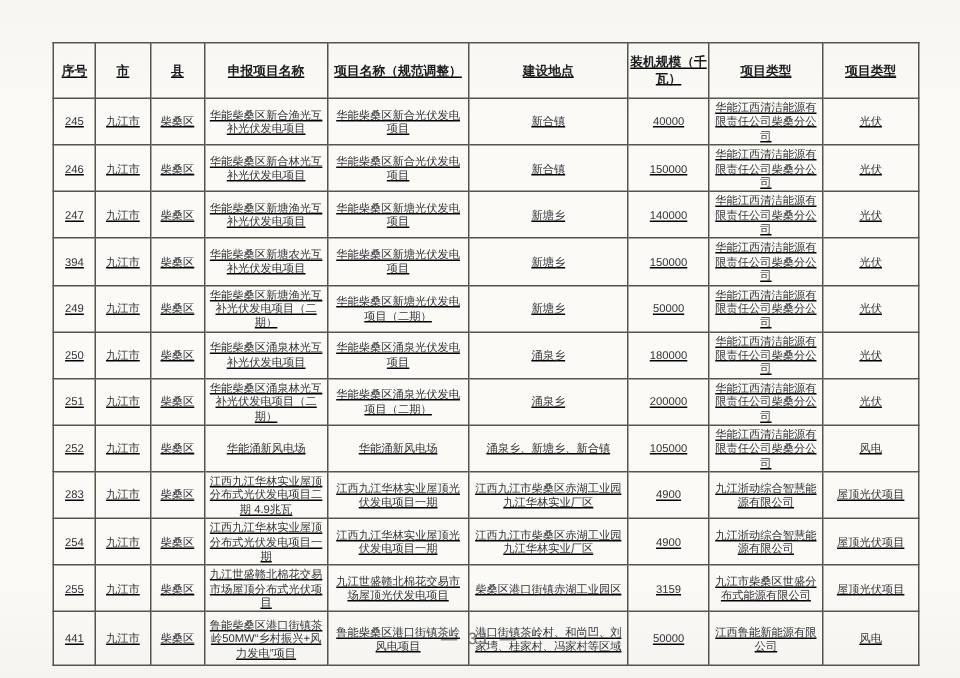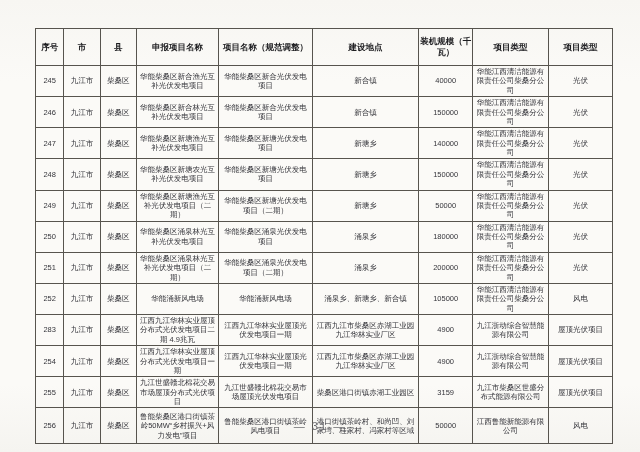--- a/index.html
+++ b/index.html
@@ -46,20 +46,21 @@
     height: 32px;
     padding: 2px 1px;
   }
   table.projects td {
     font-size: 7.5px;
     height: 27px;
   }
   table.projects tr.tall td { height: 33px; }
   table.projects {
     border: 1.5px solid #4a4843;
+    text-decoration: underline;
   }
   col.c0 { width: 4.9%; }
   col.c1 { width: 6.3%; }
   col.c2 { width: 6.3%; }
   col.c3 { width: 14.2%; }
   col.c4 { width: 16.3%; }
   col.c5 { width: 18.4%; }
   col.c6 { width: 9.4%; }
   col.c7 { width: 13.1%; }
   col.c8 { width: 11.1%; }
@@ -132,21 +133,21 @@
           <td>九江市</td>
           <td>柴桑区</td>
           <td>华能柴桑区新塘渔光互补光伏发电项目</td>
           <td>华能柴桑区新塘光伏发电项目</td>
           <td>新塘乡</td>
           <td>140000</td>
           <td>华能江西清洁能源有限责任公司柴桑分公司</td>
           <td>光伏</td>
         </tr>
         <tr>
-          <td>248</td>
+          <td>394</td>
           <td>九江市</td>
           <td>柴桑区</td>
           <td>华能柴桑区新塘农光互补光伏发电项目</td>
           <td>华能柴桑区新塘光伏发电项目</td>
           <td>新塘乡</td>
           <td>150000</td>
           <td>华能江西清洁能源有限责任公司柴桑分公司</td>
           <td>光伏</td>
         </tr>
         <tr>
@@ -220,21 +221,21 @@
           <td>九江市</td>
           <td>柴桑区</td>
           <td>九江世盛赣北棉花交易市场屋顶分布式光伏项目</td>
           <td>九江世盛赣北棉花交易市场屋顶光伏发电项目</td>
           <td>柴桑区港口街镇赤湖工业园区</td>
           <td>3159</td>
           <td>九江市柴桑区世盛分布式能源有限公司</td>
           <td>屋顶光伏项目</td>
         </tr>
         <tr class="tall">
-          <td>256</td>
+          <td>441</td>
           <td>九江市</td>
           <td>柴桑区</td>
           <td>鲁能柴桑区港口街镇茶岭50MW“乡村振兴+风力发电”项目</td>
           <td>鲁能柴桑区港口街镇茶岭风电项目</td>
           <td>港口街镇茶岭村、和尚凹、刘家塆、桂家村、冯家村等区域</td>
           <td>50000</td>
           <td>江西鲁能新能源有限公司</td>
           <td>风电</td>
         </tr>
       </tbody>

